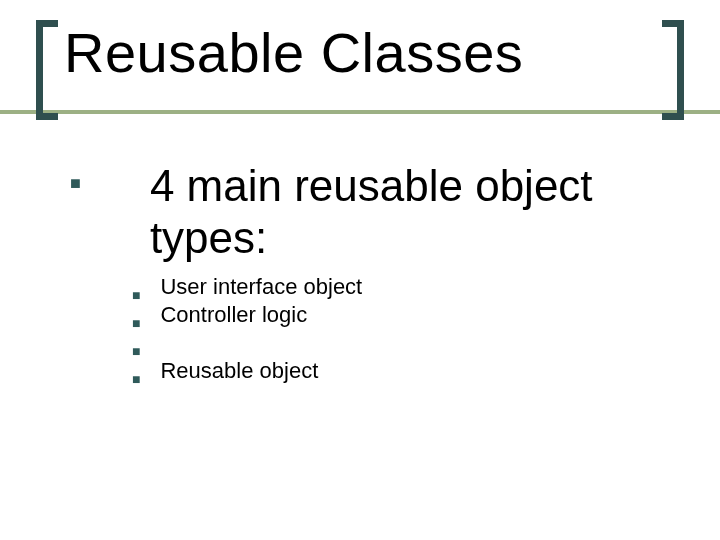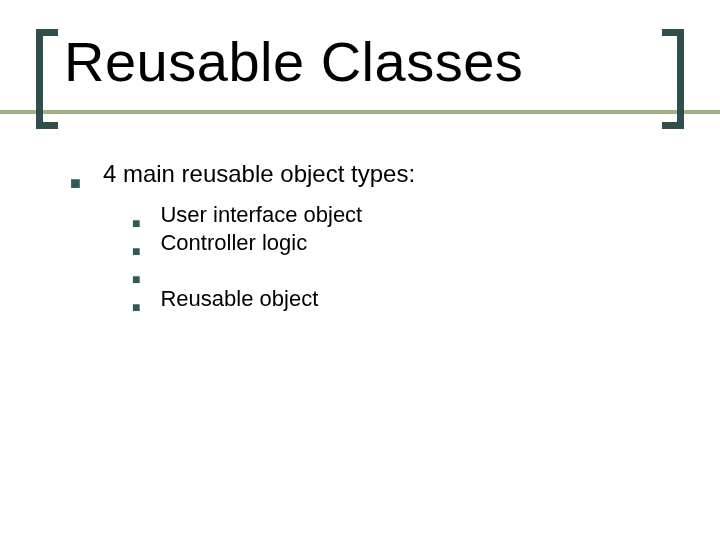--- a/index.html
+++ b/index.html
@@ -20,21 +20,21 @@
   .hr-line {
     position: absolute;
     left: 0;
     top: 110px;
     width: 720px;
     height: 4px;
     background: #9cb084;
   }
   .title-wrap {
     position: absolute;
-    top: 29px;
+    top: 20px;
     left: 36px;
     width: 648px;
     height: 90px;
   }
   .bracket-left, .bracket-right {
     position: absolute;
     top: 0;
     width: 24px;
     height: 100px;
   }
@@ -81,22 +81,23 @@
     margin-bottom: 10px;
   }
   .lvl1 .bullet {
     font-size: 18px;
     color: #2f5a5a;
     margin-top: 14px;
     margin-right: 22px;
     line-height: 1;
   }
   .lvl1 .text {
-    font-size: 24px;
+    font-size: 44px;
     line-height: 1.18;
+    margin-left: 47px;
   }
   .sub {
     margin-left: 62px;
     margin-top: 8px;
   }
   .lvl2 {
     display: flex;
     align-items: flex-start;
   }
   .lvl2 .bullet {

